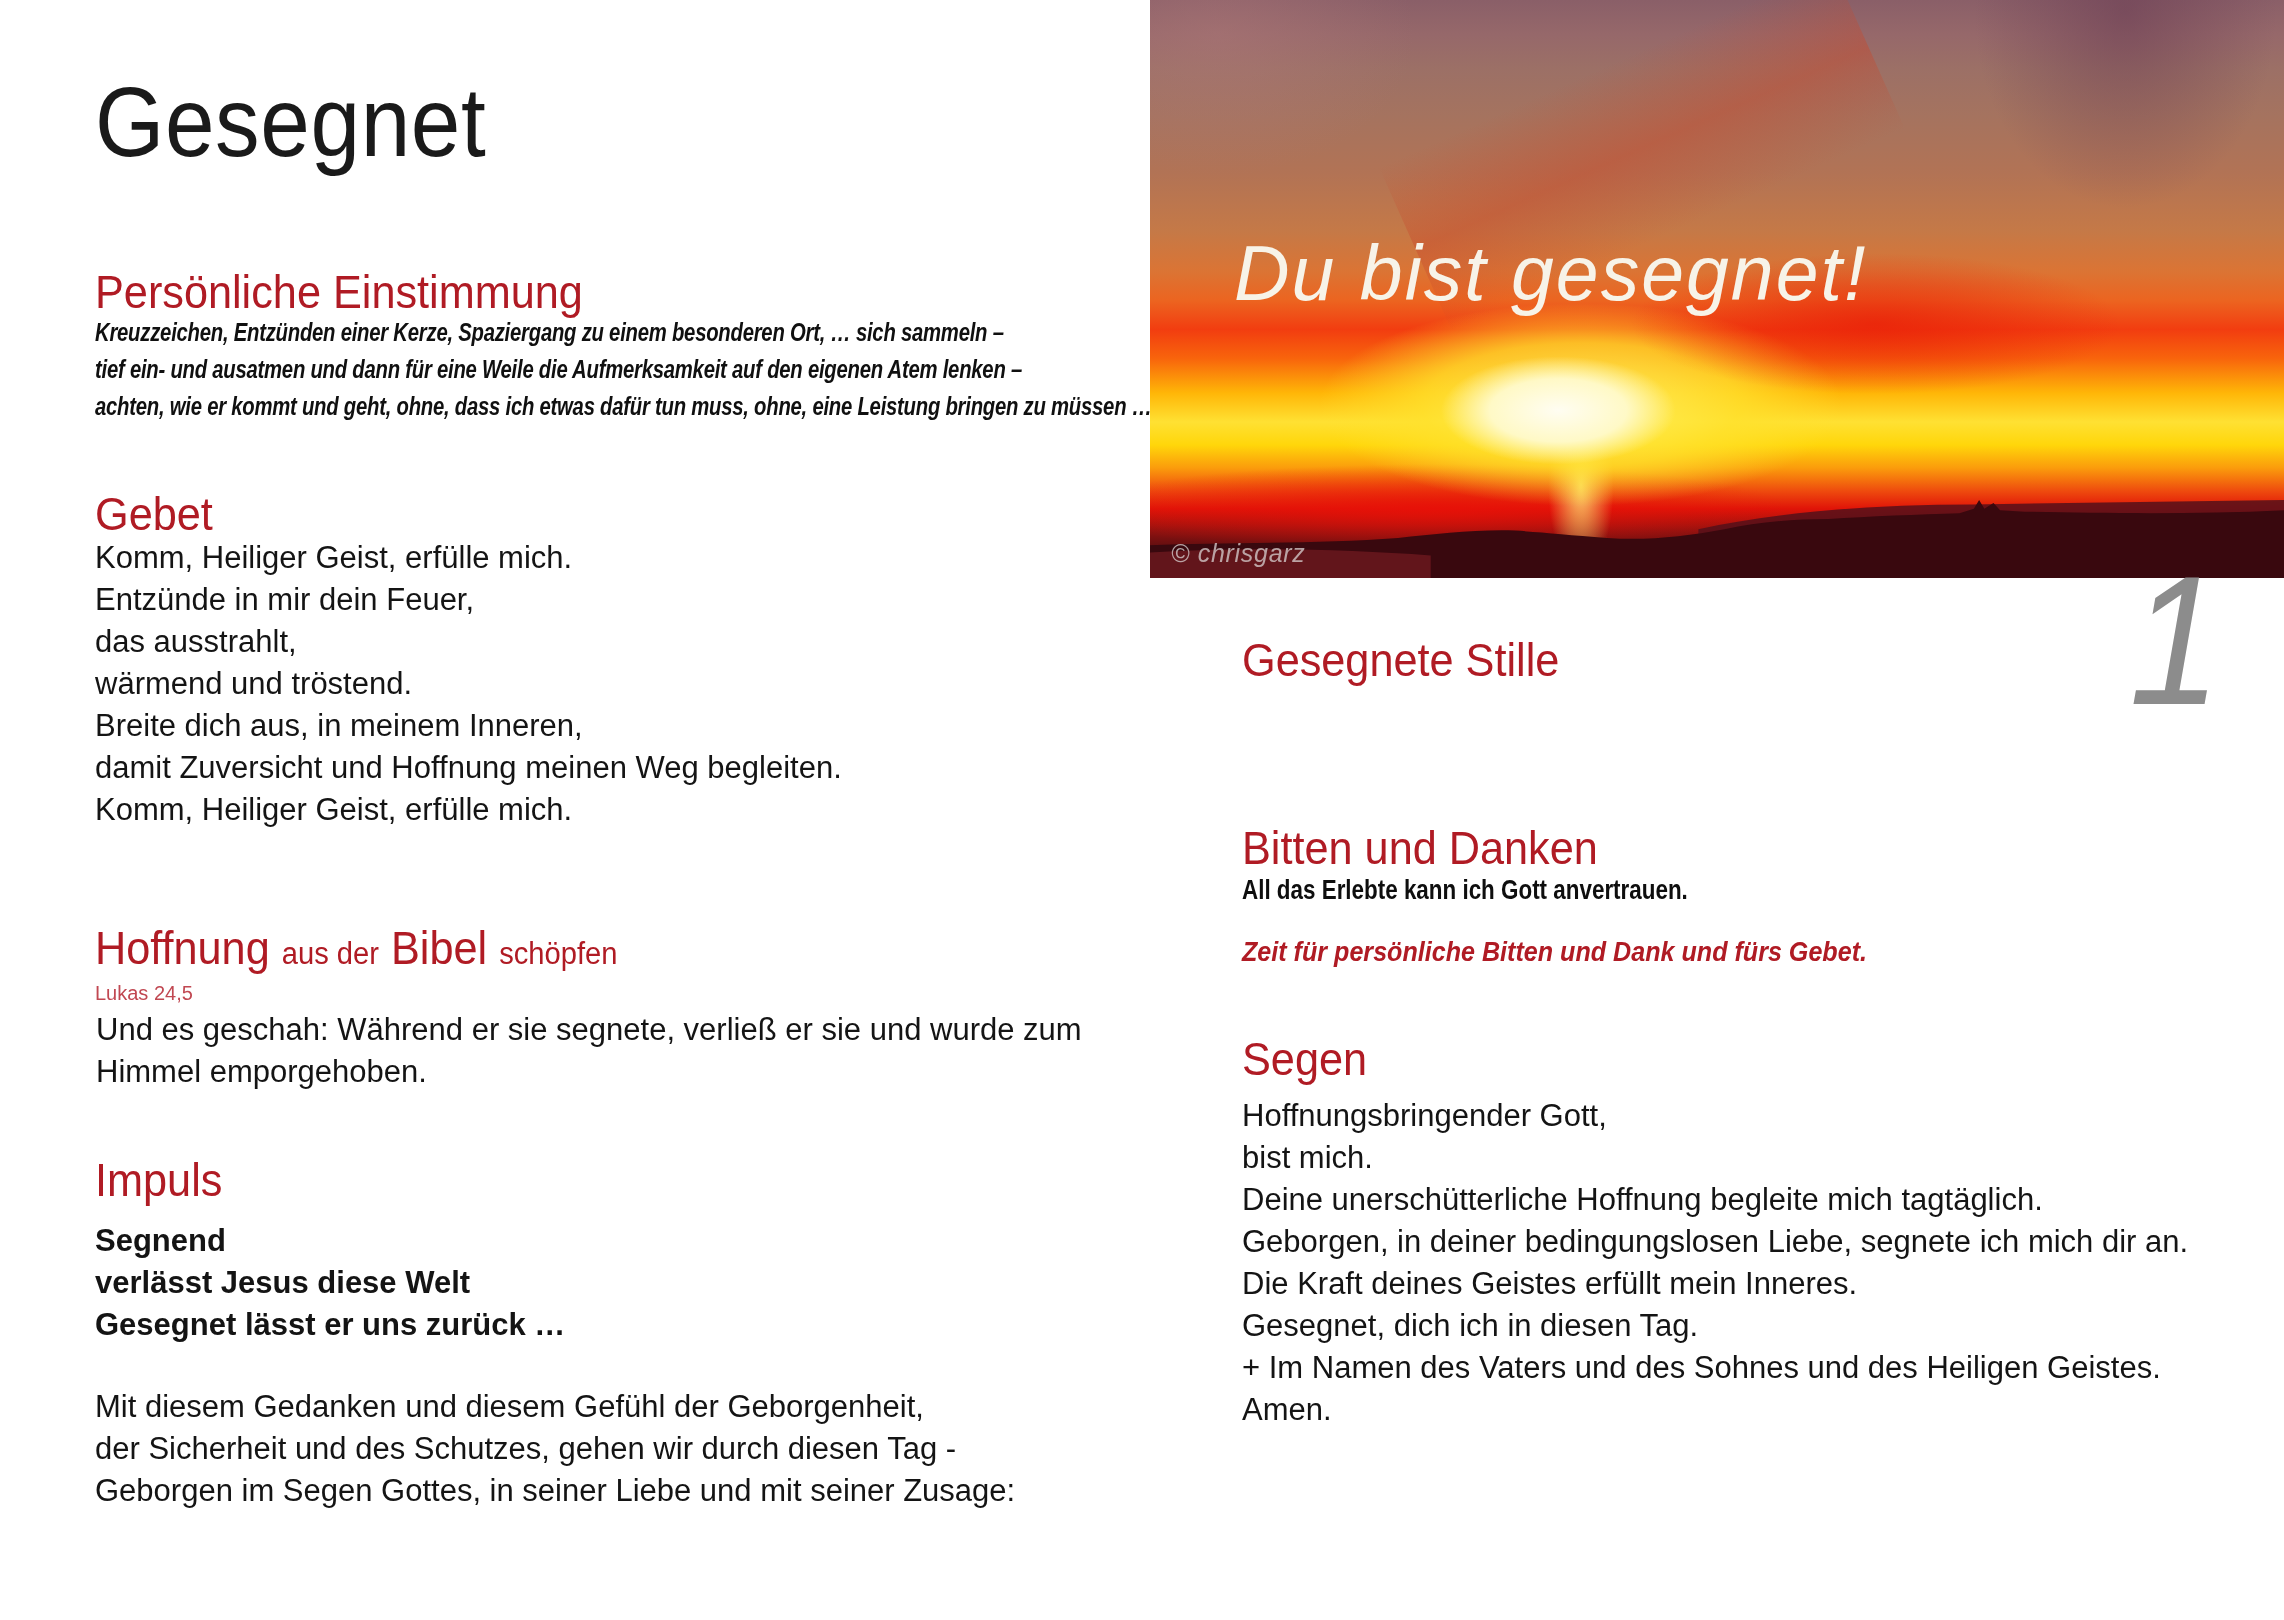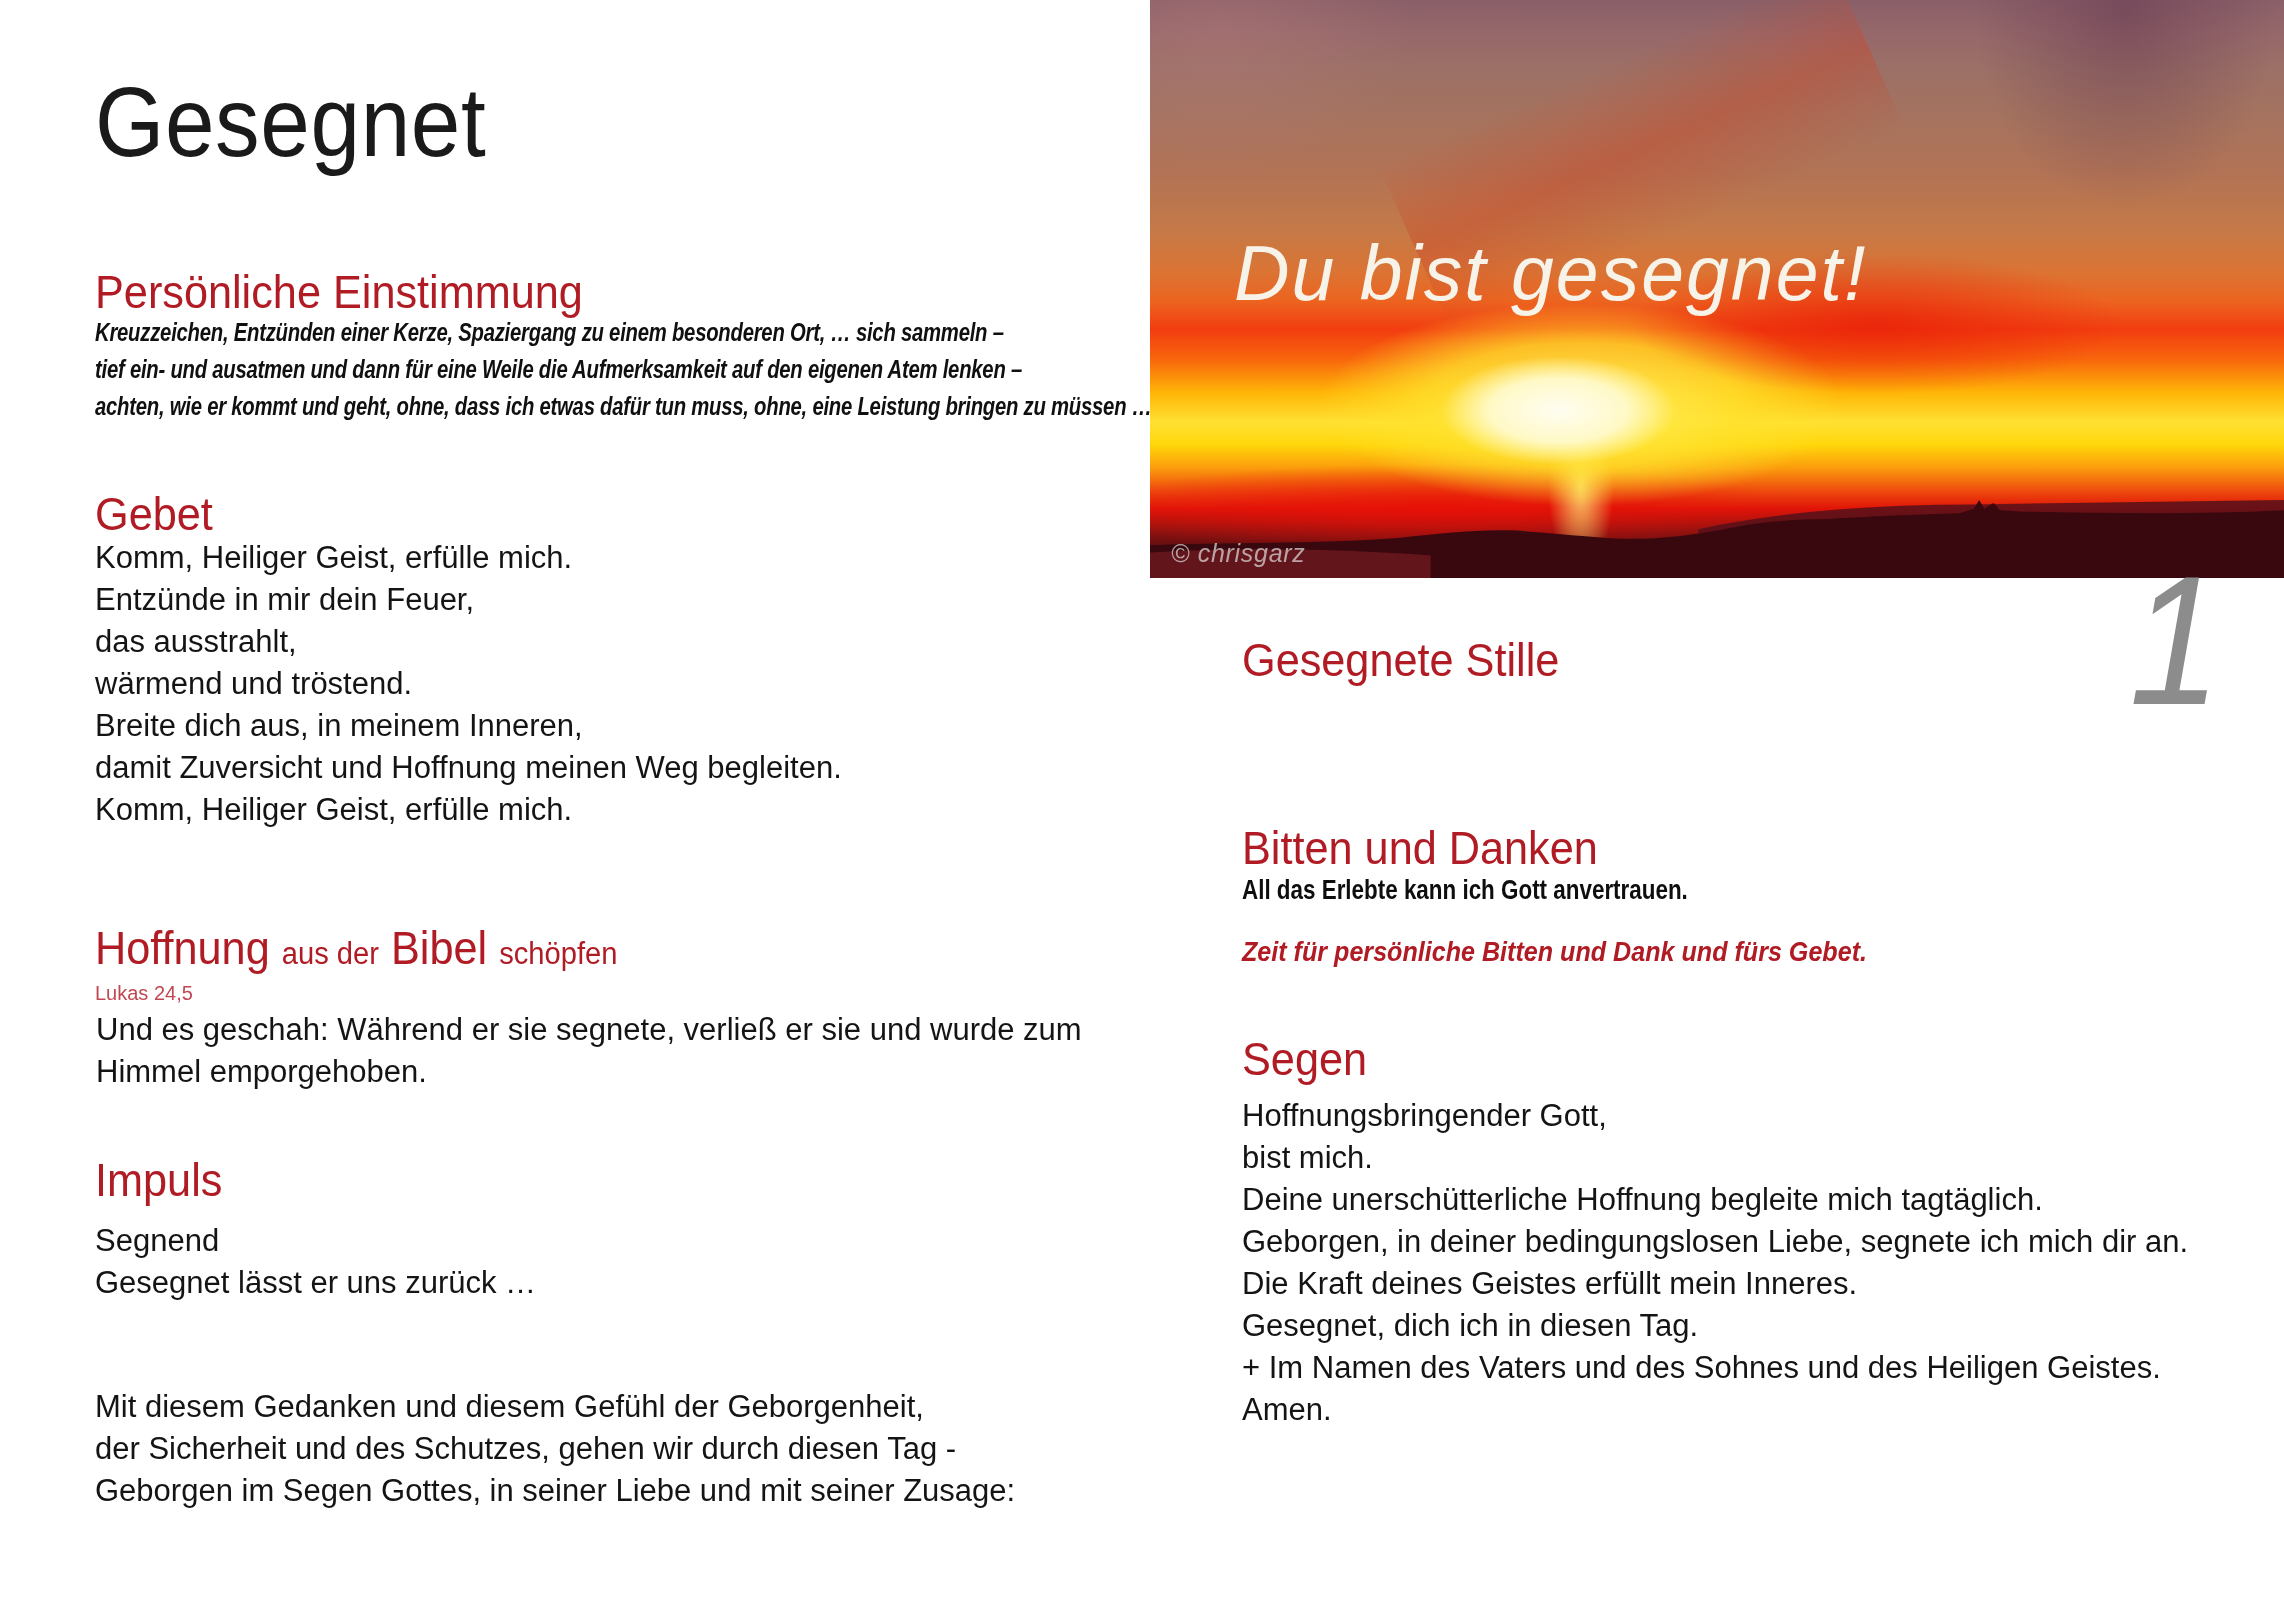--- a/index.html
+++ b/index.html
@@ -127,22 +127,23 @@
     <span class="hoffnung-big">Bibel</span>
     <span class="hoffnung-small">schöpfen</span>
   </h2>
   <div class="abs lukas nowrap" style="left:95px;top:981px;">Lukas 24,5</div>
   <div class="abs body-block nowrap" style="left:96px;top:1009px;">
     <div>Und es geschah: Während er sie segnete, verließ er sie und wurde zum</div>
     <div>Himmel emporgehoben.</div>
   </div>
 
   <h2 class="abs h-red nowrap" style="left:95px;top:1157px;">Impuls</h2>
-  <div class="abs body-block nowrap" style="left:95px;top:1220px;">
+  <div class="abs body-block nowrap" style="left:95px;top:1220px;font-weight:bold;">
     <div>Segnend</div>
+    <div>verlässt Jesus diese Welt</div>
     <div>Gesegnet lässt er uns zurück …</div>
   </div>
   <div class="abs body-block nowrap" style="left:95px;top:1386px;">
     <div>Mit diesem Gedanken und diesem Gefühl der Geborgenheit,</div>
     <div>der Sicherheit und des Schutzes, gehen wir durch diesen Tag -</div>
     <div>Geborgen im Segen Gottes, in seiner Liebe und mit seiner Zusage:</div>
   </div>
 
   <div class="abs photo">
     <div class="photo-sky"></div>

